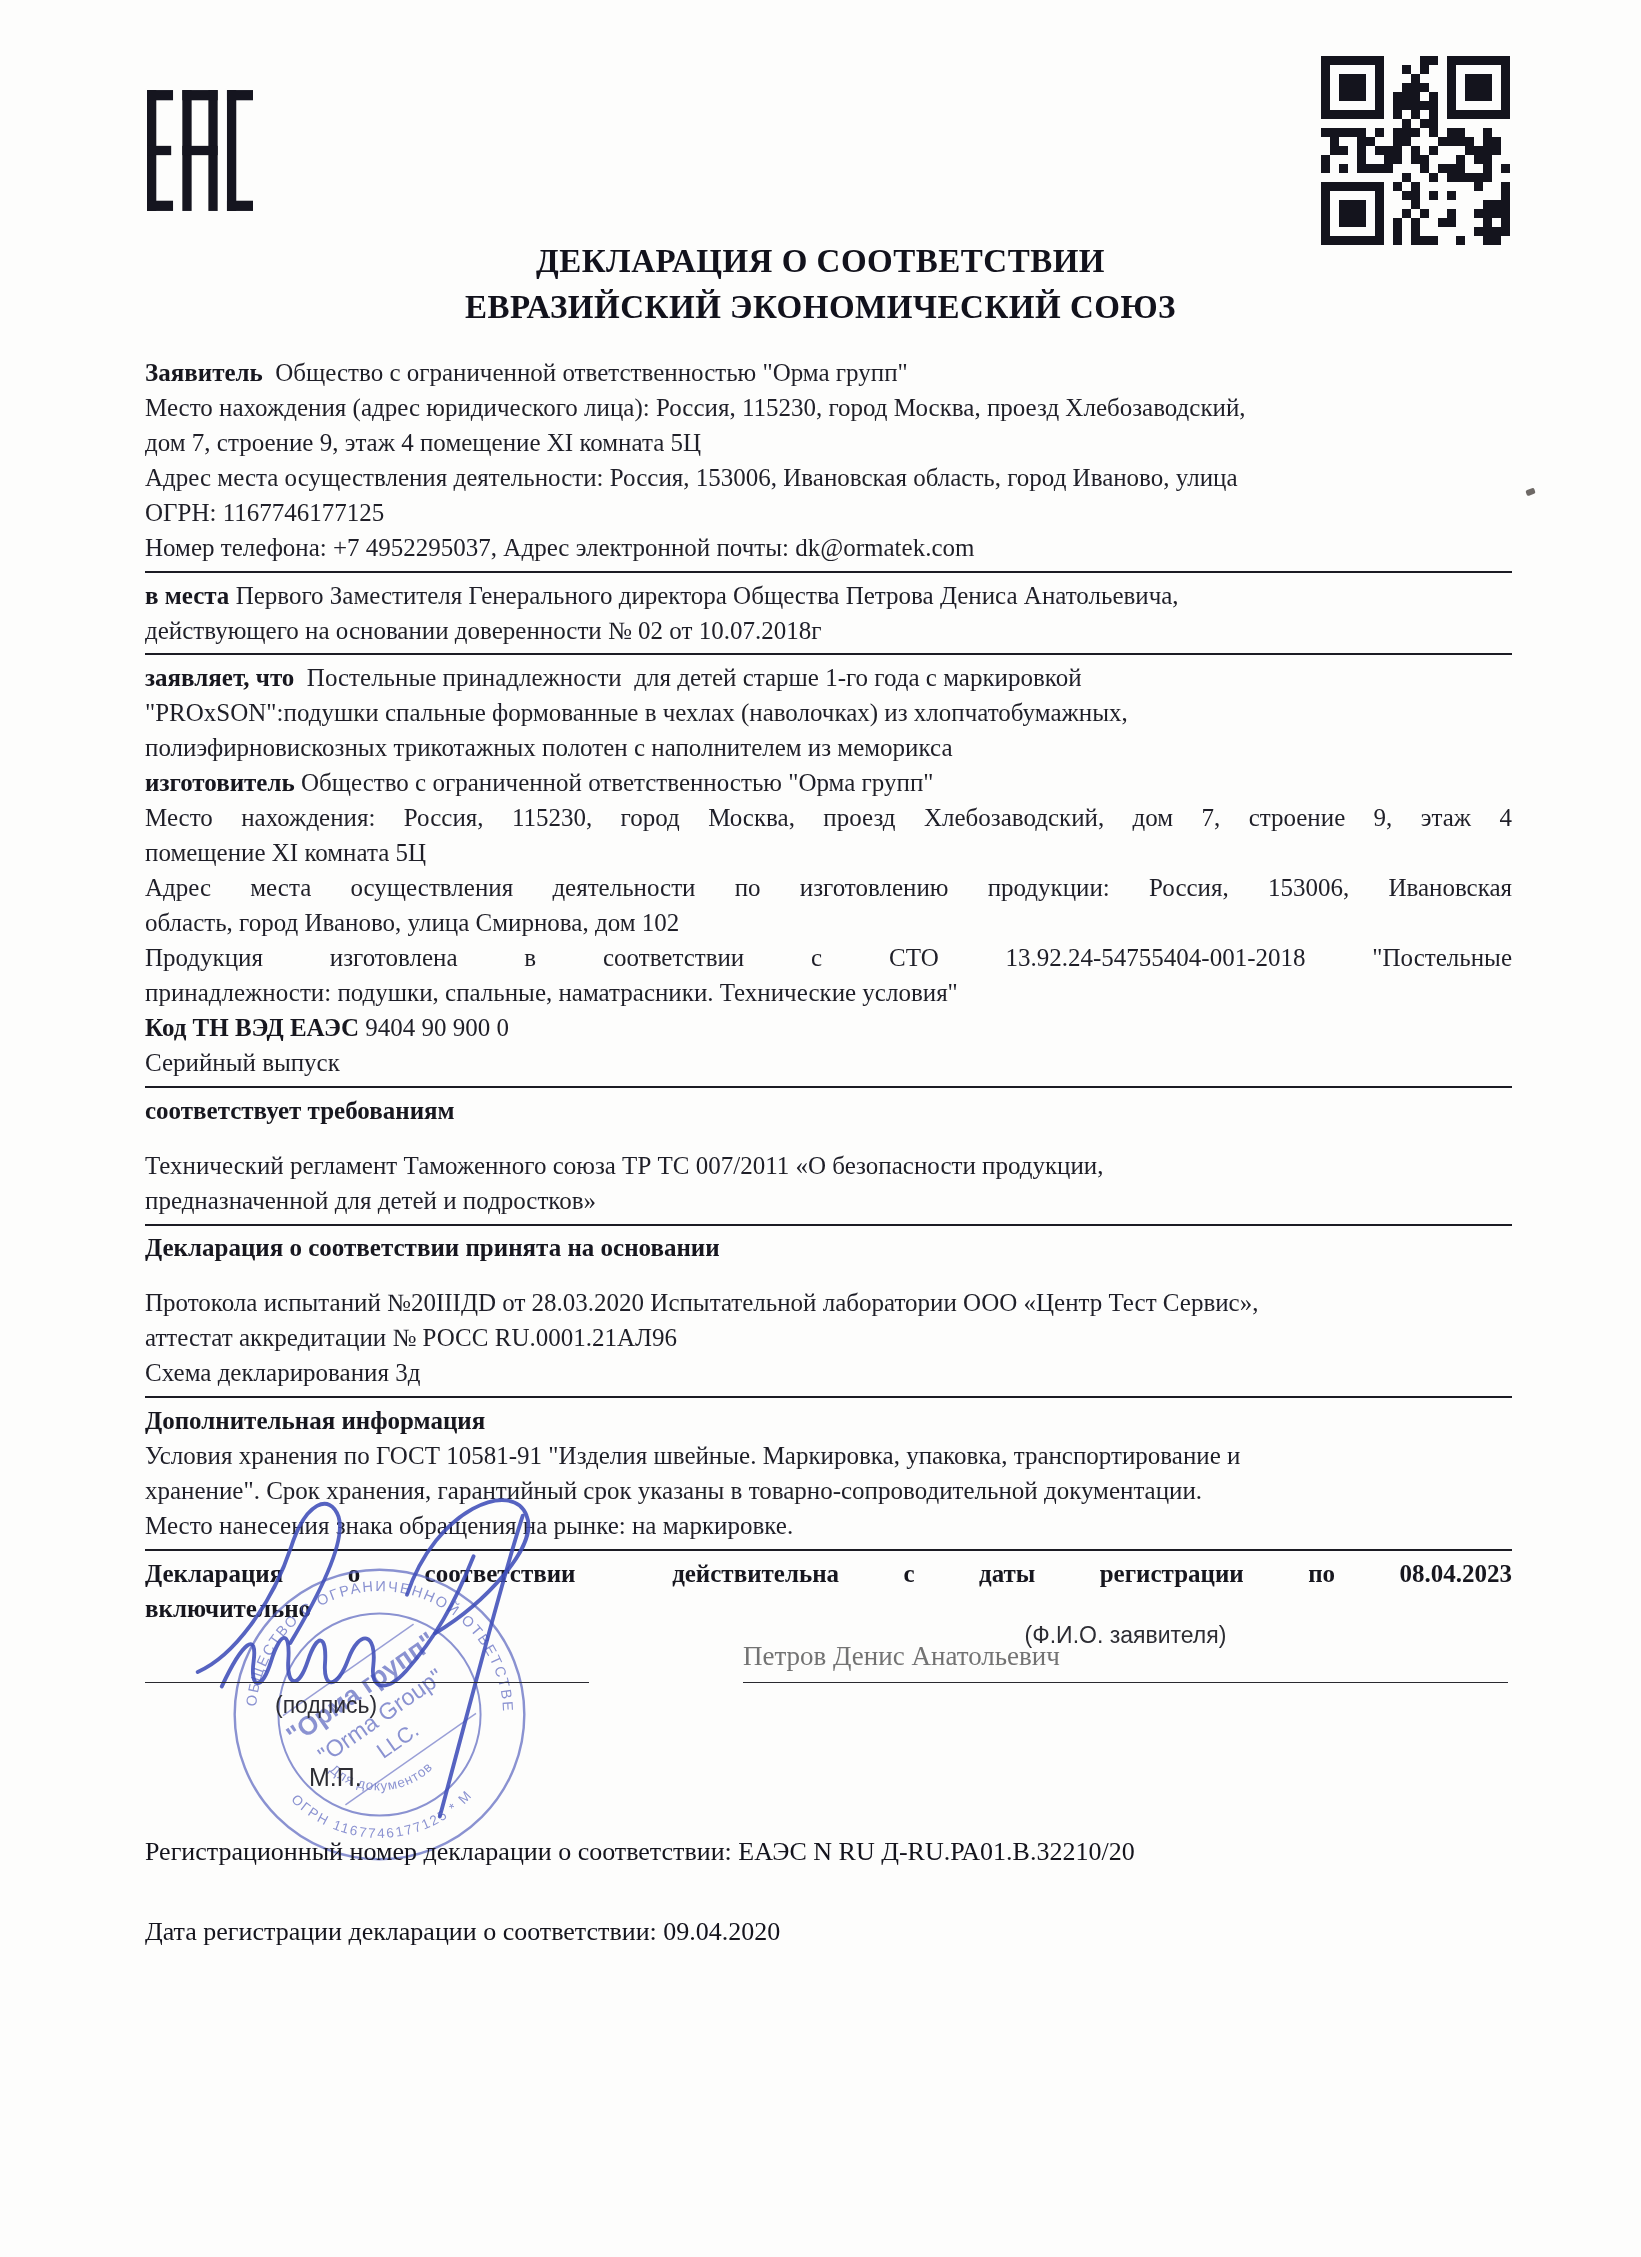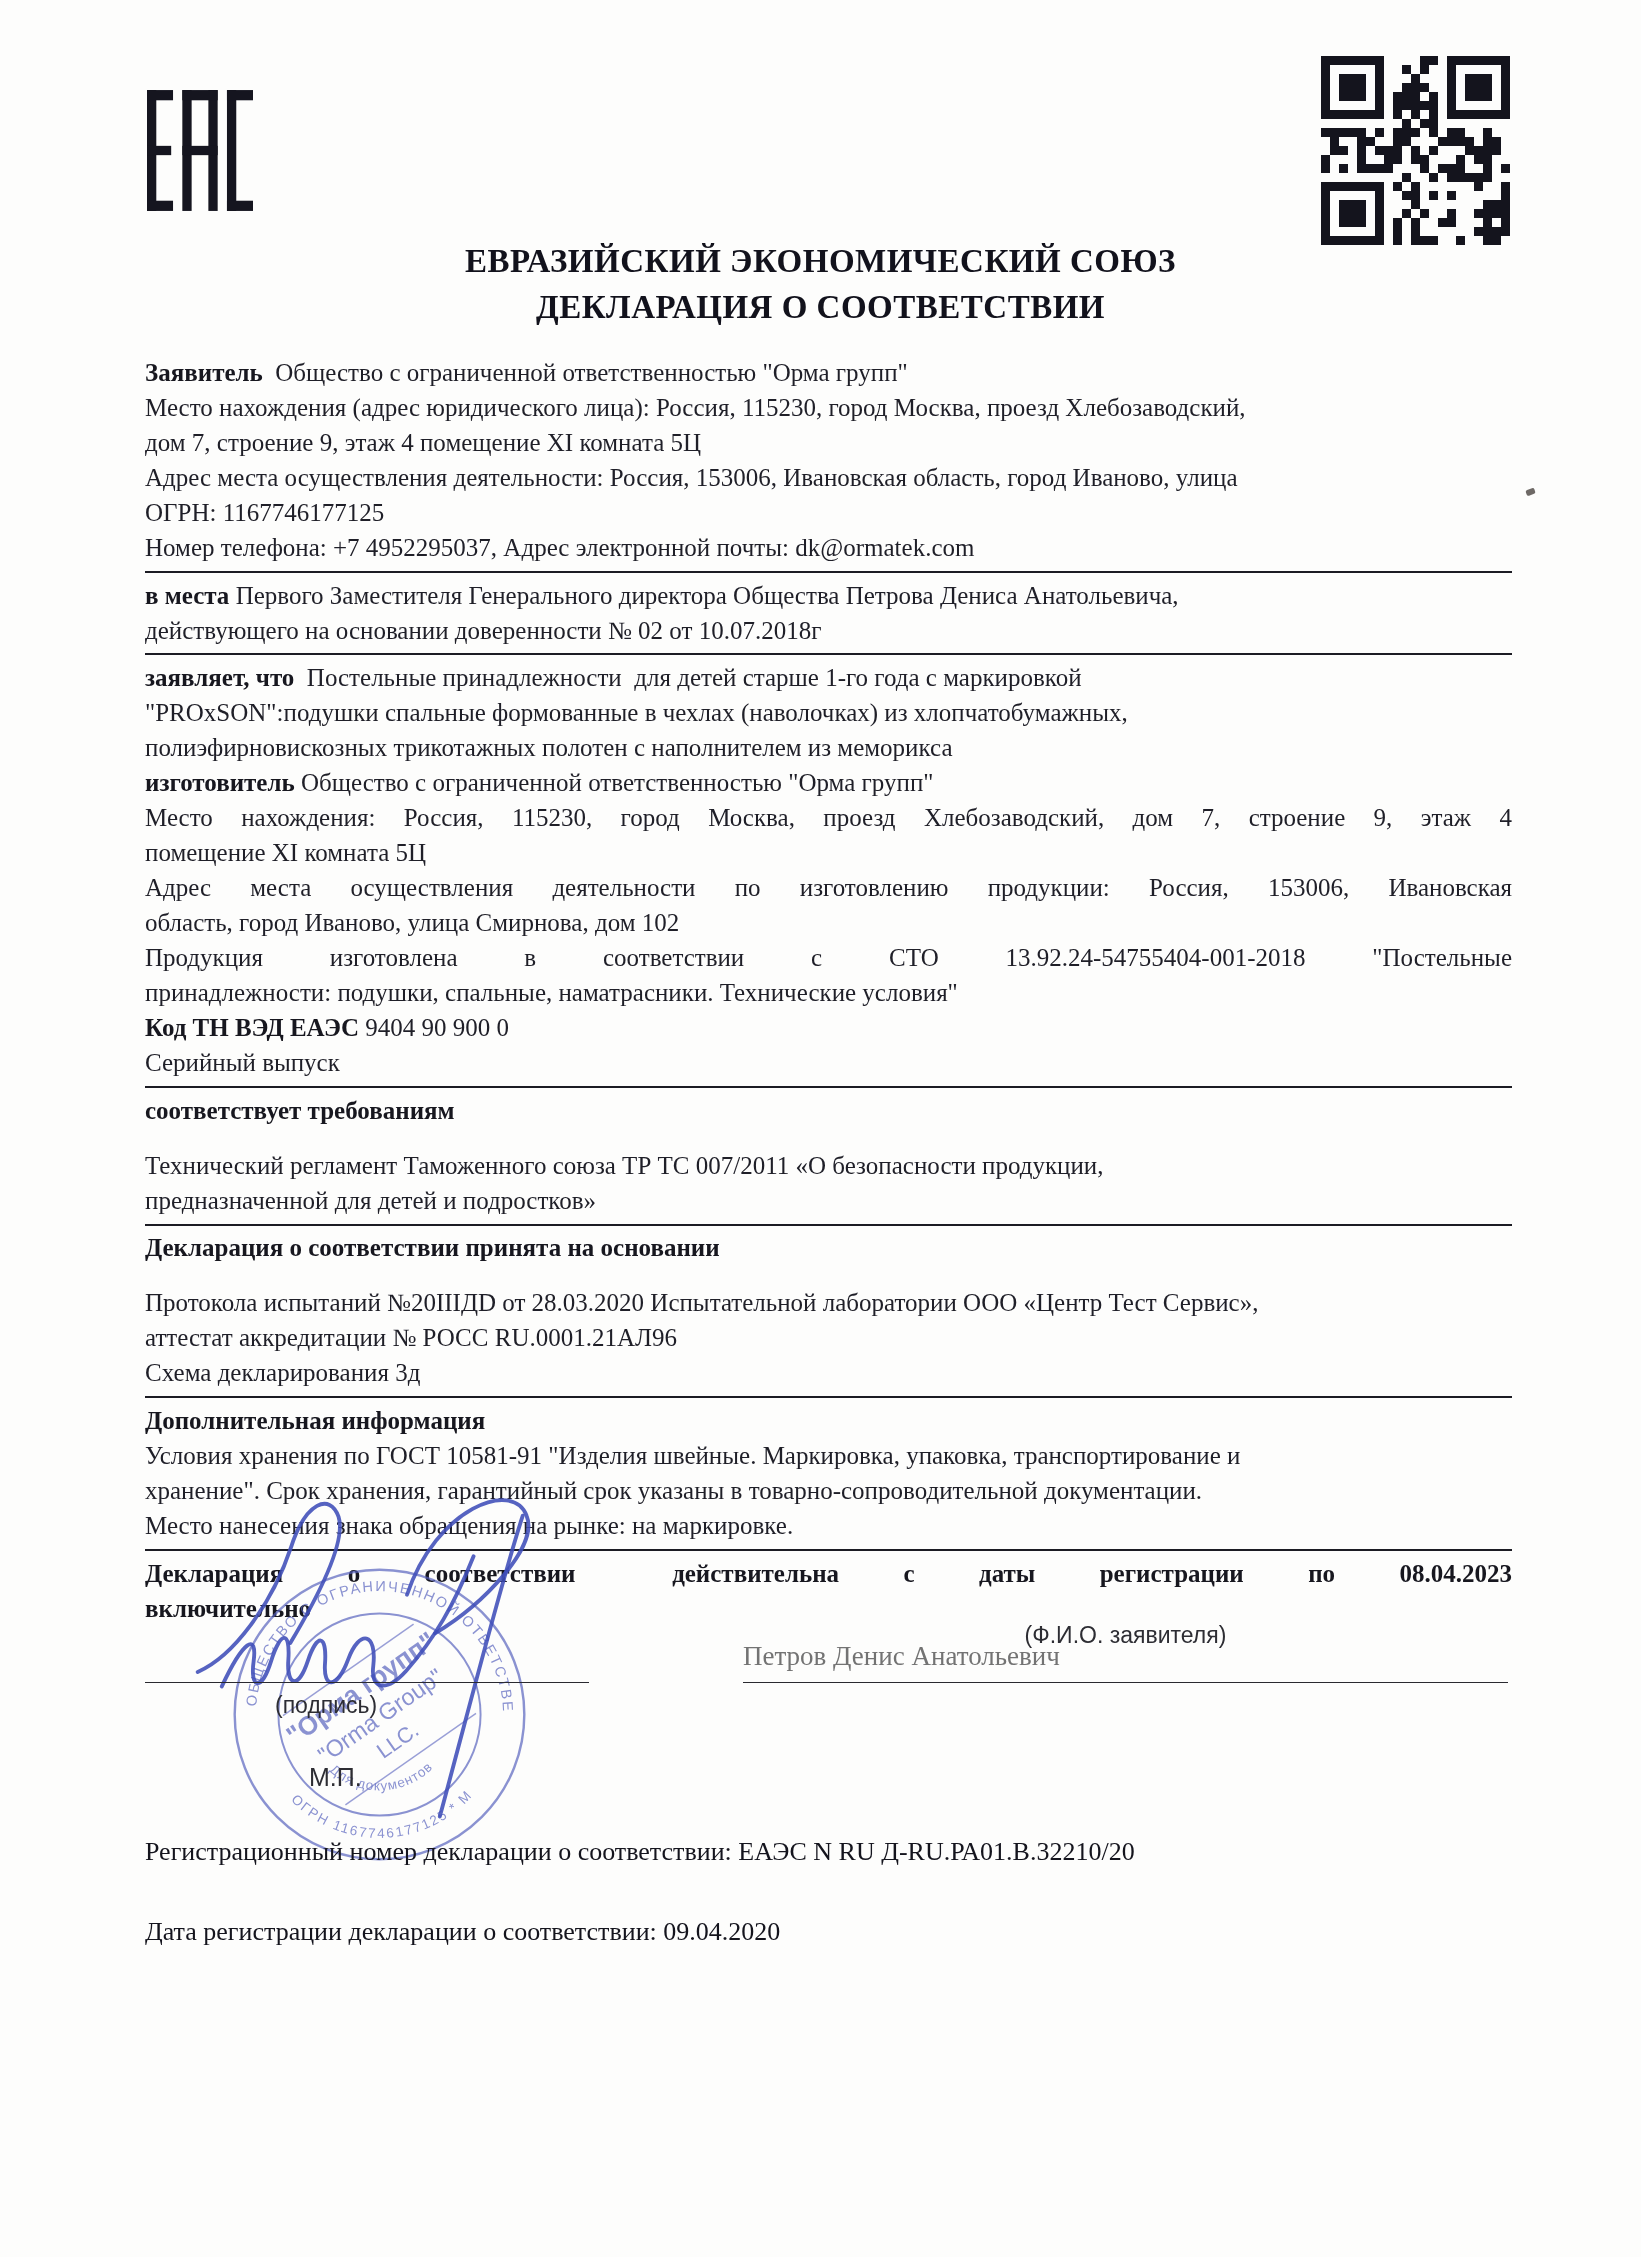--- a/index.html
+++ b/index.html
@@ -297,22 +297,22 @@
         <rect x="10" y="20" width="1" height="1" fill="#14141d"></rect>
         <rect x="11" y="20" width="1" height="1" fill="#14141d"></rect>
         <rect x="12" y="20" width="1" height="1" fill="#14141d"></rect>
         <rect x="15" y="20" width="1" height="1" fill="#14141d"></rect>
         <rect x="18" y="20" width="1" height="1" fill="#14141d"></rect>
         <rect x="19" y="20" width="1" height="1" fill="#14141d"></rect>
       </svg>
   </div>
 
   <div class="title">
+    <div>ДЕКЛАРАЦИЯ О СООТВЕТСТВИИ</div>
     <div>ЕВРАЗИЙСКИЙ ЭКОНОМИЧЕСКИЙ СОЮЗ</div>
-    <div>ДЕКЛАРАЦИЯ О СООТВЕТСТВИИ</div>
   </div>
 
   <div class="doc-body">
       <div class="line"><b>Заявитель</b><span>  Общество с ограниченной ответственностью "Орма групп"</span></div>
       <div class="line"><span>Место нахождения (адрес юридического лица): Россия, 115230, город Москва, проезд Хлебозаводский,</span></div>
       <div class="line"><span>дом 7, строение 9, этаж 4 помещение XI комната 5Ц</span></div>
       <div class="line"><span>Адрес места осуществления деятельности: Россия, 153006, Ивановская область, город Иваново, улица</span></div>
       <div class="line"><span>ОГРН: 1167746177125</span></div>
       <div class="line"><span>Номер телефона: +7 4952295037, Адрес электронной почты: dk@ormatek.com</span></div>
       <div class="rule"></div>

